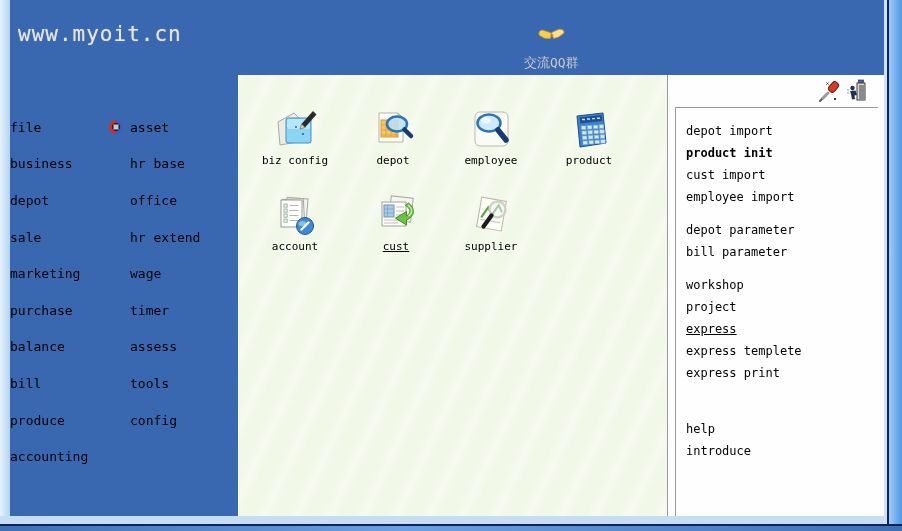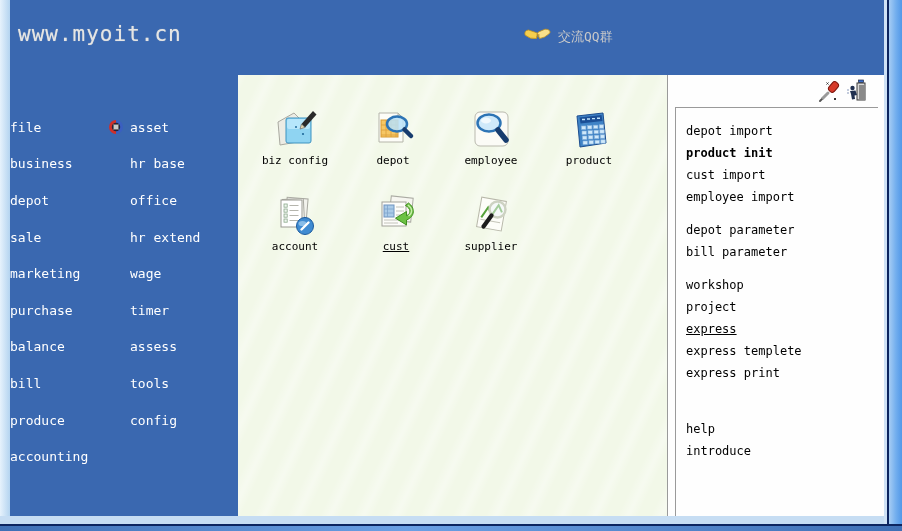--- a/index.html
+++ b/index.html
@@ -14,31 +14,31 @@
   .frame-right{position:absolute;left:884px;top:0;width:18px;height:524px;
     background:linear-gradient(to right,#cfe2f6 0px,#cfe2f6 3px,#0c2560 3px,#0c2560 5px,#a6ccf4 5px,#72aeee 12px,#5298e8 18px);}
   .band-light{position:absolute;left:0;top:516px;width:887px;height:8px;background:#c6ddf3;}
   .line-navy{position:absolute;left:0;top:524px;width:902px;height:2px;background:#0c2560;}
   .band-bottom{position:absolute;left:0;top:526px;width:902px;height:5px;
     background:linear-gradient(to right,#3e6fb5,#6aa0e4 45%,#3e6fb5);}
   
   .header{position:absolute;left:10px;top:0;width:874px;height:75px;background:#3a68b0;}
   .site-title{position:absolute;left:8px;top:22px;font-size:21px;font-weight:normal;
     color:#e5e5e5;letter-spacing:1px;text-shadow:0 0 1px rgba(255,240,200,0.55);cursor:pointer;}
-  .qq-group{position:absolute;left:514px;top:26px;display:flex;align-items:center;gap:7px;cursor:pointer;}
+  .qq-group{position:absolute;left:514px;top:26px;display:flex;align-items:center;gap:7px;cursor:pointer;flex-direction:column;}
   .qq-label{font-size:13px;color:#c9c9c9;font-family:"DejaVu Sans Mono","DejaVu Sans",monospace;}
   
   .cursor{position:absolute;left:197px;top:79px;width:22px;height:24px;}
   
   .sidebar{position:absolute;left:10px;top:75px;width:228px;height:441px;background:#3a68b0;}
   .menu-col{position:absolute;top:34px;}
   .menu-col.c1{left:0;width:112px;}
   .menu-col.c2{left:112px;width:116px;margin-left:8px;}
   .menu-item{position:relative;height:36.6px;display:flex;align-items:center;
-    color:#ffffff;font-size:13px;cursor:pointer;white-space:nowrap;}
+    color:#000000;font-size:13px;cursor:pointer;white-space:nowrap;}
   .menu-item .bullet{position:absolute;left:-22px;top:50%;margin-top:-8px;width:16px;height:16px;}
   
   .content{position:absolute;left:238px;top:75px;width:430px;height:441px;
     background:
       repeating-linear-gradient(115deg,rgba(255,255,255,0.35) 0px,rgba(255,255,255,0) 9px,rgba(255,255,255,0) 20px,rgba(255,255,255,0.35) 30px),
       #f2f8e8;
     border-right:1px solid #9a9a9a;box-sizing:border-box;}
   .icon-cell{position:absolute;width:98px;height:66px;text-align:center;cursor:pointer;}
   .icon-img{height:42px;display:flex;align-items:flex-end;justify-content:center;}
   .icon-label{margin-top:3px;font-size:11px;color:#000;white-space:nowrap;}

